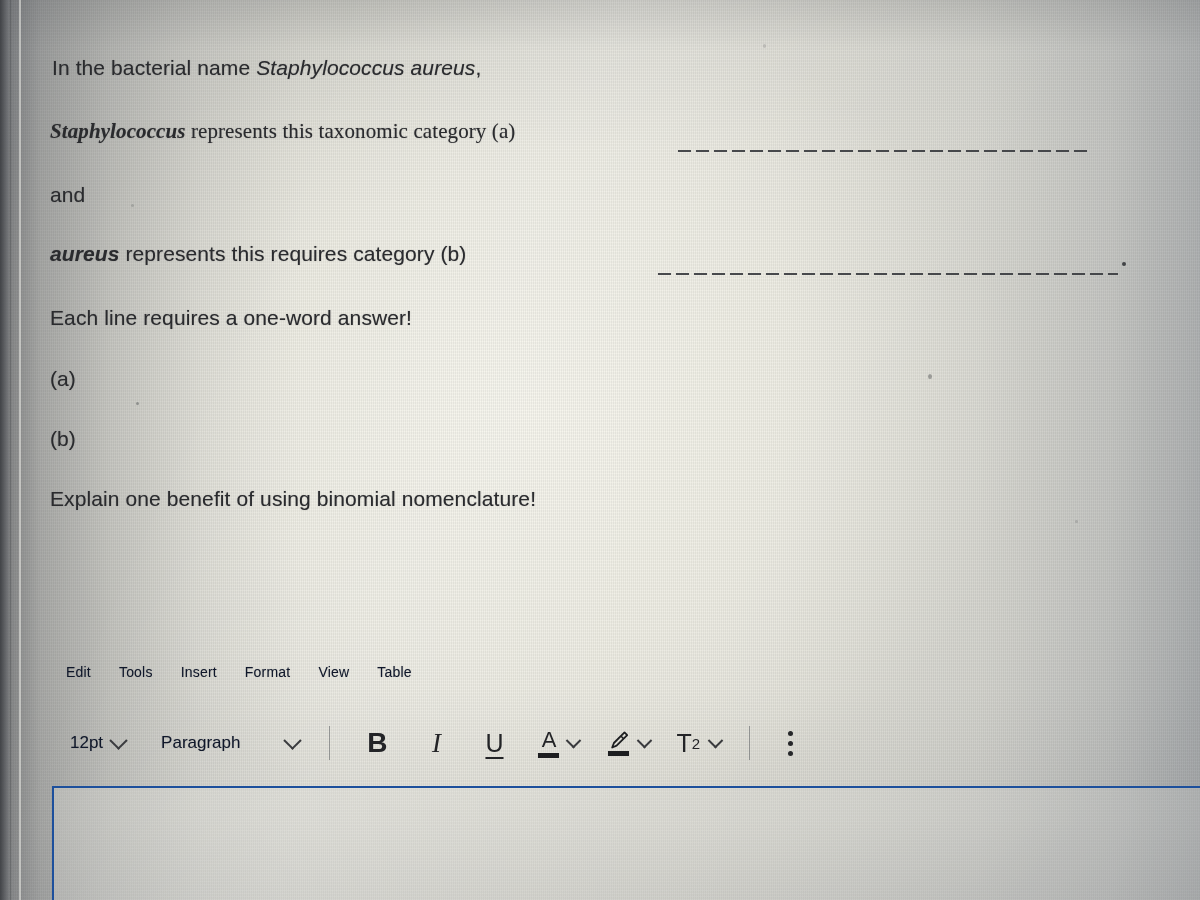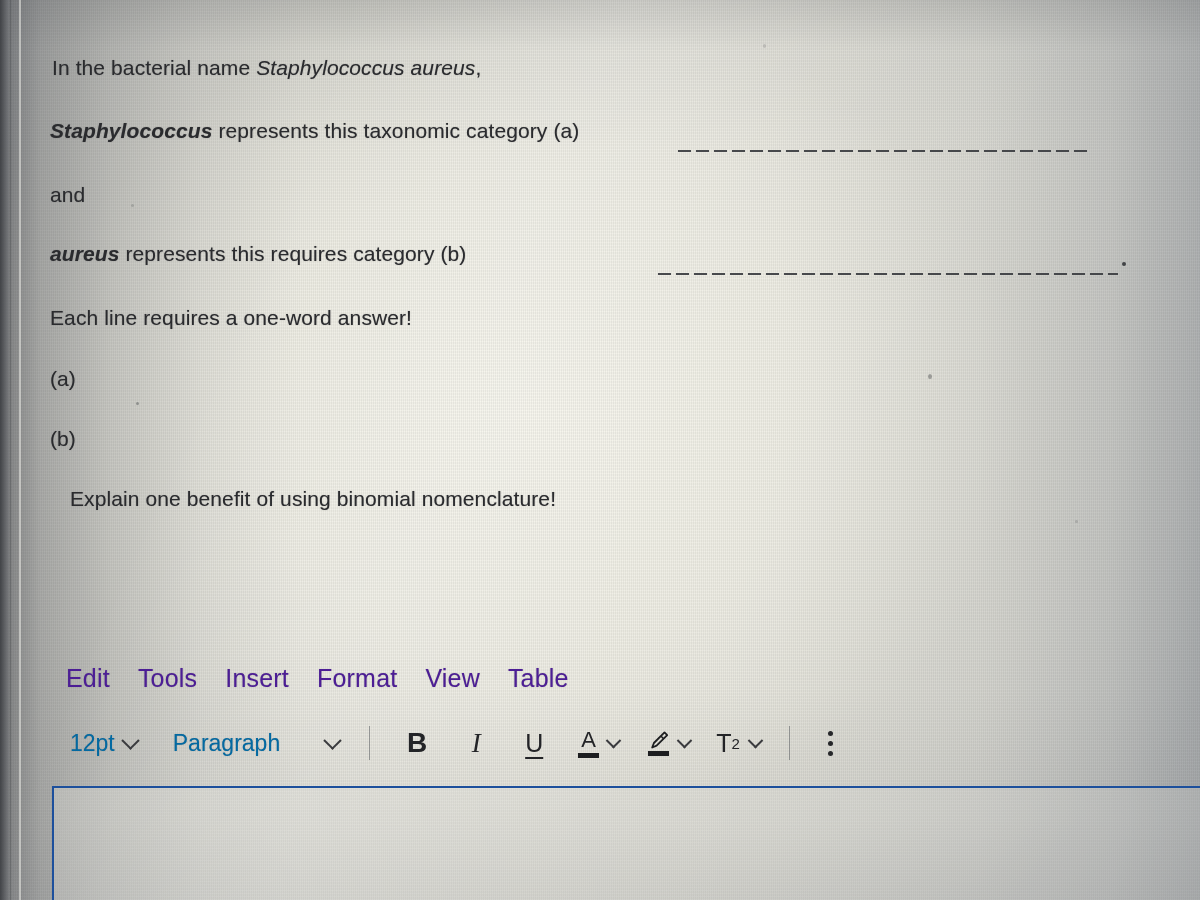--- a/index.html
+++ b/index.html
@@ -185,41 +185,41 @@
   
   .menubar {
     position: absolute;
     left: 66px;
     top: 664px;
     display: flex;
     align-items: center;
     gap: 28px;
   }
   .menu-item {
-    font-size: 25px;
-    color: #4c1d95;
+    font-size: 14px;
+    color: #0f172a;
     letter-spacing: 0.2px;
     text-shadow: 0 0 1px rgba(80,82,86,0.40);
     cursor: pointer;
   }
 
   .toolbar {
     position: absolute;
     left: 70px;
     top: 726px;
     display: flex;
     align-items: center;
   }
 
   .tb-select {
     display: flex;
     align-items: center;
     gap: 9px;
-    font-size: 23px;
-    color: #0369a1;
+    font-size: 17px;
+    color: #0f172a;
     cursor: pointer;
     text-shadow: 0 0 1px rgba(80,82,86,0.35);
   }
 
   .chev {
     display: inline-block;
     width: 11px; height: 11px;
     border-right: 2px solid #3a3b3e;
     border-bottom: 2px solid #3a3b3e;
     transform: rotate(45deg) translate(-2px,-2px);
@@ -332,21 +332,21 @@
   <div class="bezel-line-a"></div>
   <div class="bezel-line-c"></div>
   <div class="bezel-line-b"></div>
 
   <div class="doc">
 
     <div class="qline" style="left:52px; top:56px;">
       <span>In the bacterial name </span><span class="ital">Staphylococcus aureus</span><span>,</span>
     </div>
 
-    <div class="qline" style="left:50px; top:119px;">
+    <div class="qline" style="left:50px; top:119px;font-family:Liberation Serif, serif;">
       <span class="bold-ital">Staphylococcus</span><span> represents this taxonomic category (a)</span>
     </div>
     <div class="blank" style="left:678px; top:150px; width:410px;"></div>
 
     <div class="qline" style="left:50px; top:183px;">
       <span>and</span>
     </div>
 
     <div class="qline" style="left:50px; top:242px;">
       <span class="bold-ital">aureus</span><span> represents this requires category (b)</span>
@@ -359,21 +359,21 @@
     </div>
 
     <div class="qline" style="left:50px; top:367px;">
       <span>(a)</span>
     </div>
 
     <div class="qline" style="left:50px; top:427px;">
       <span>(b)</span>
     </div>
 
-    <div class="qline" style="left:50px; top:487px;margin-left:20px;">
+    <div class="qline" style="left:50px; top:487px;">
       <span>Explain one benefit of using binomial nomenclature!</span>
     </div>
   </div>
 
   <div class="menubar">
     <div class="menu-item">Edit</div>
     <div class="menu-item">Tools</div>
     <div class="menu-item">Insert</div>
     <div class="menu-item">Format</div>
     <div class="menu-item">View</div>

